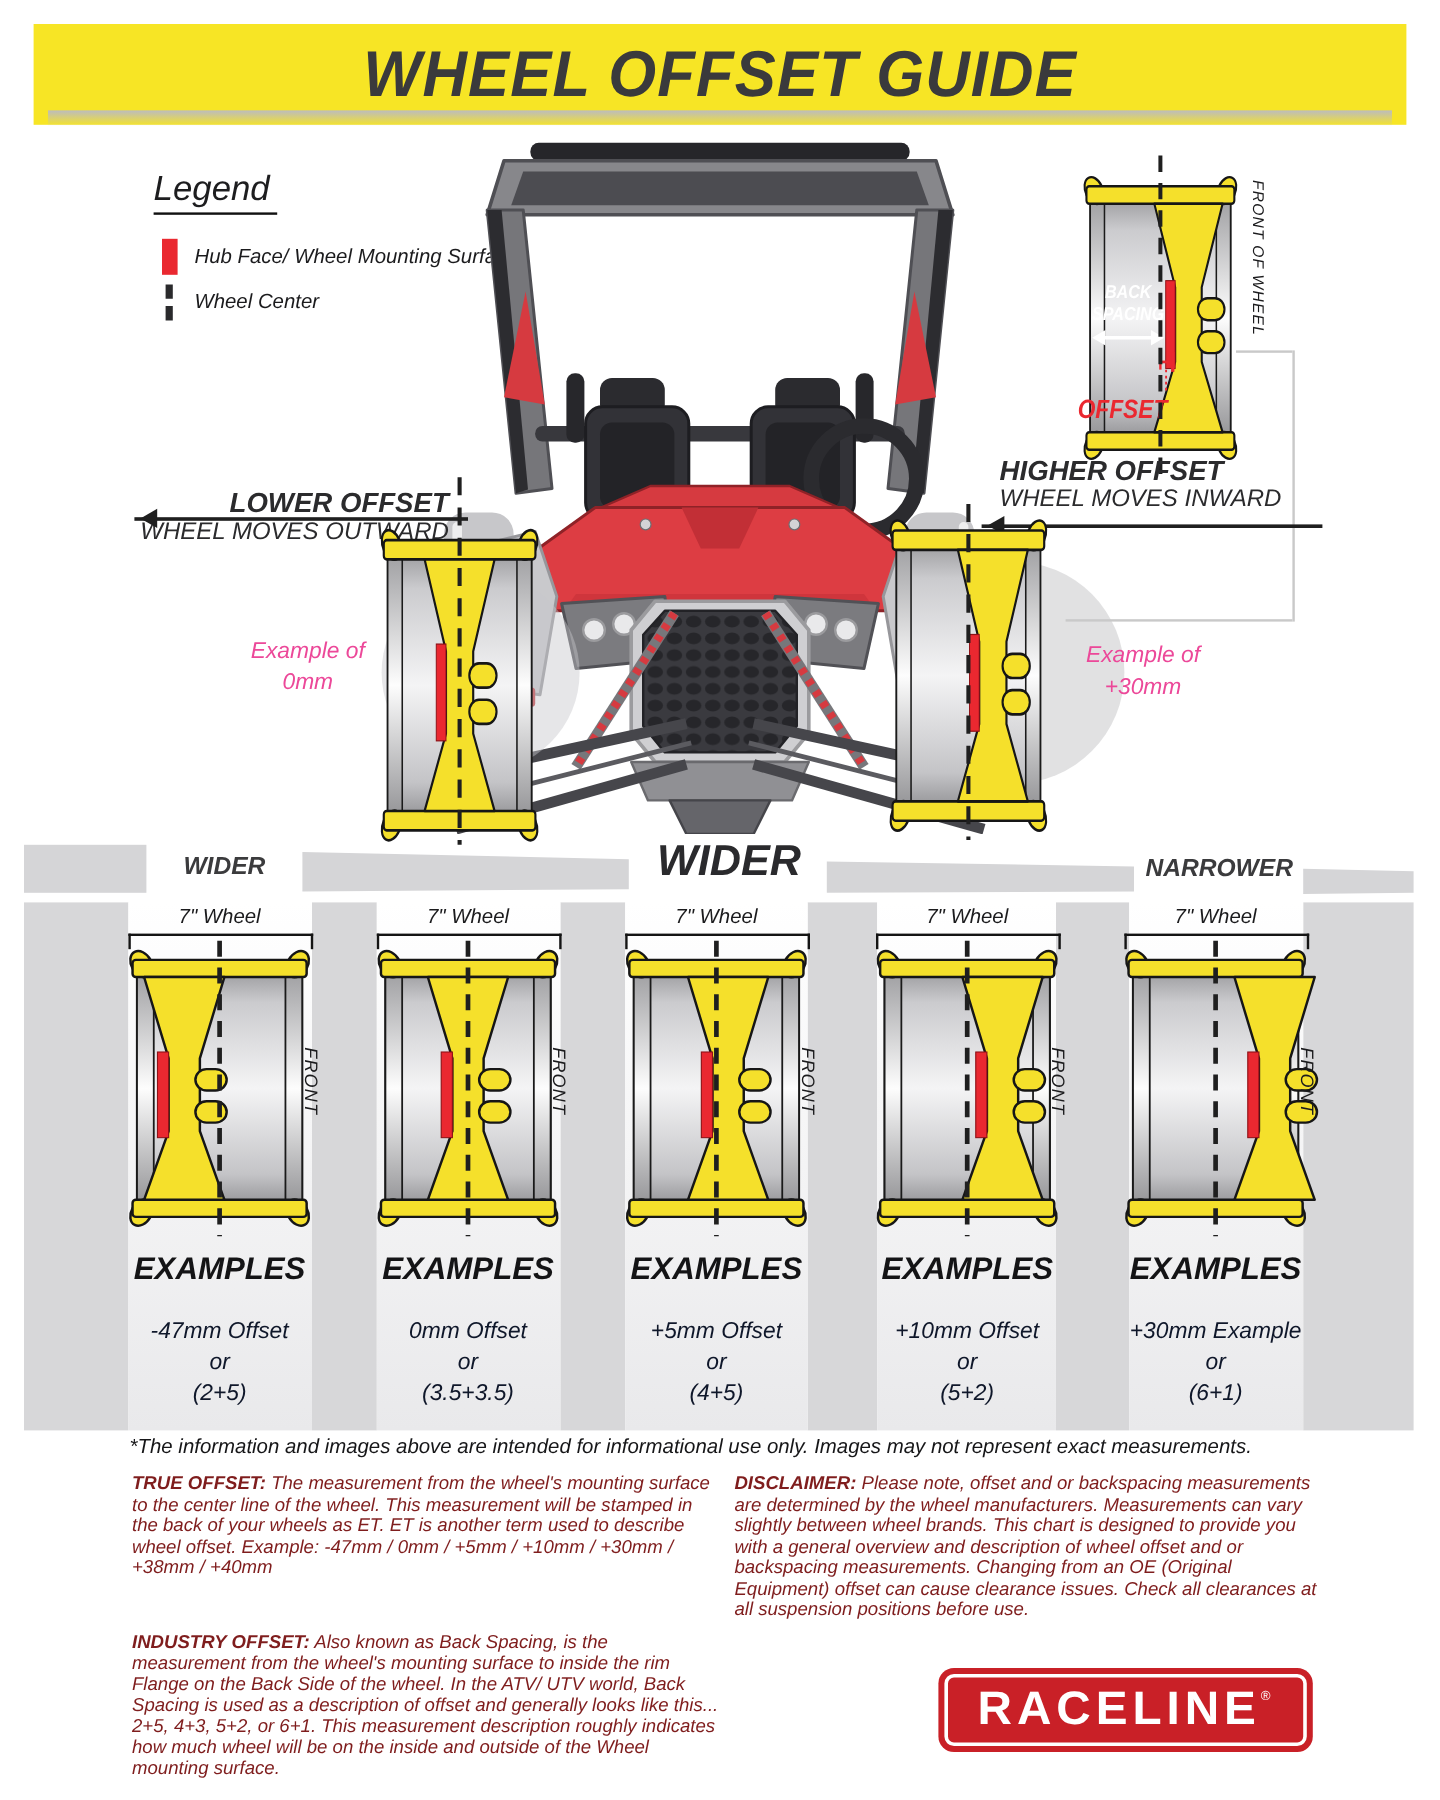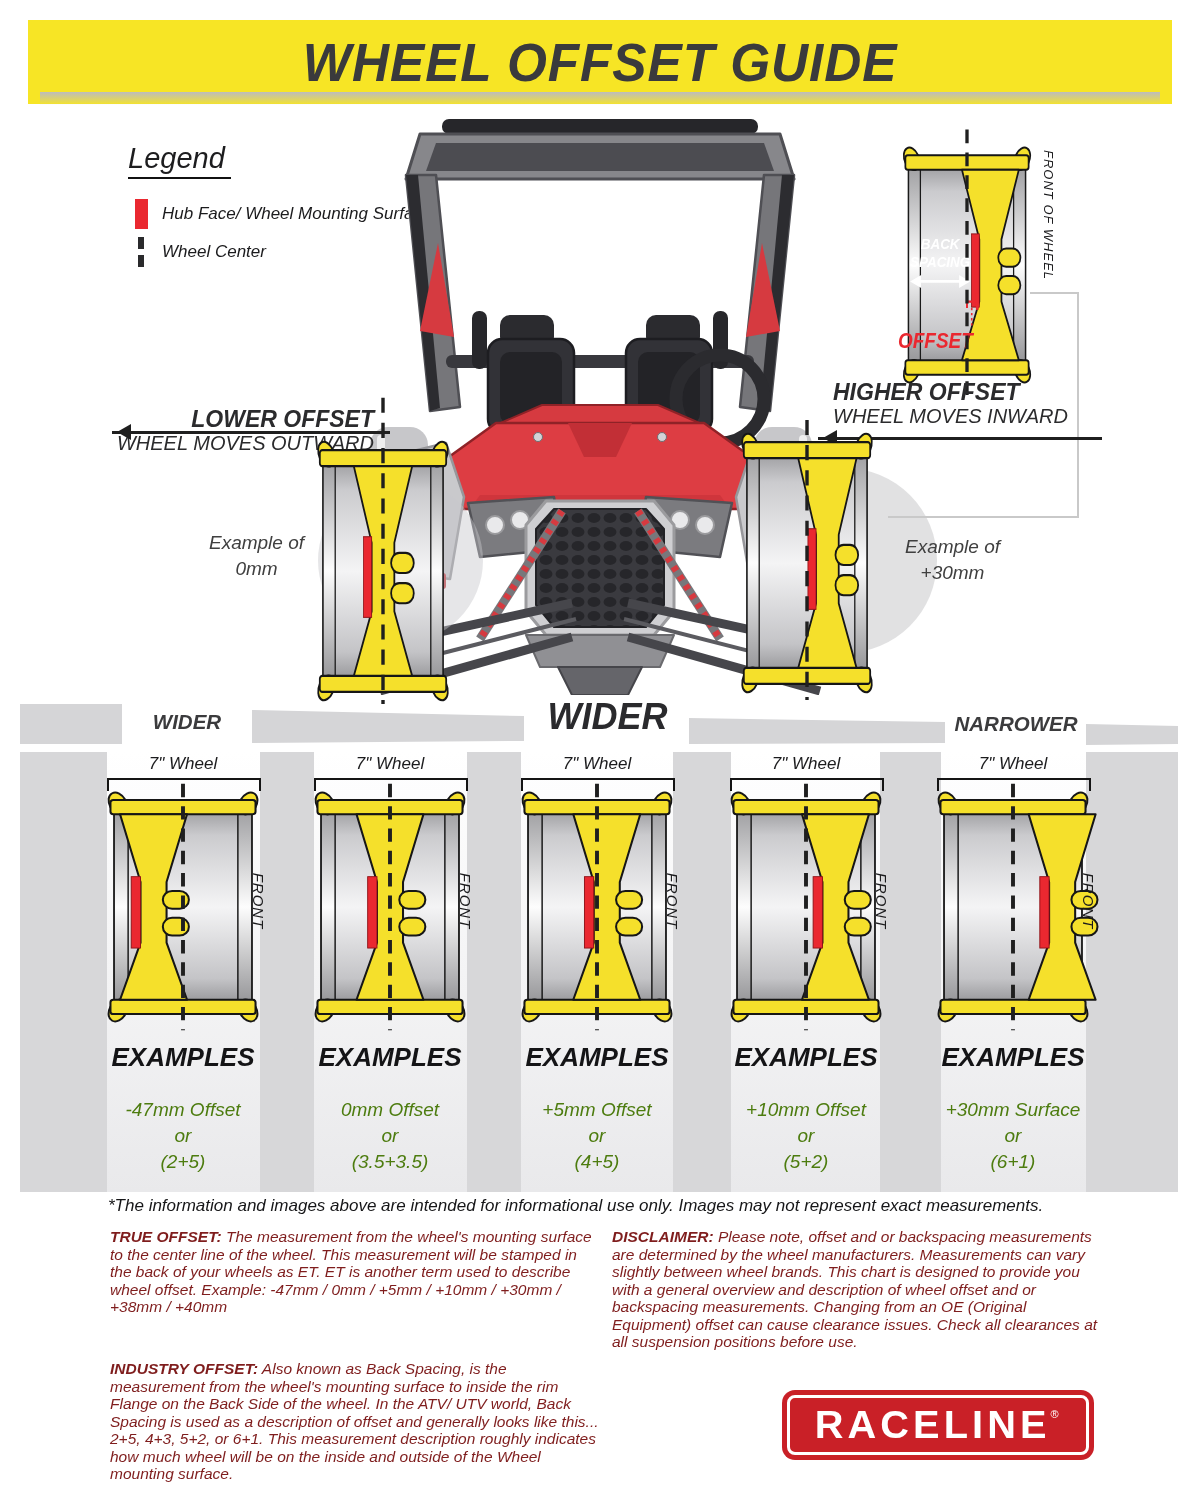--- a/index.html
+++ b/index.html
@@ -22,41 +22,41 @@
   .sw-red{width:13px;height:30px;background:var(--hub-red);}
   .sw-dash{width:0;height:30px;border-left:6px dashed #2a2a2c;}
   .legend-row span{font-size:17px;font-style:italic;margin-left:8px;color:#1b1b1d;}
   
   .callout{line-height:24px;}
   .callout .t1{font-size:23px;font-weight:800;font-style:italic;color:#2b2b2d;}
   .callout .t2{font-size:20px;font-style:italic;color:#2b2b2d;}
   .h-arrow{height:0;border-top:3.5px solid #1f1f1f;position:absolute;}
   .h-arrow::before{content:'';position:absolute;left:-3px;top:-10px;
      border:8px solid transparent;border-right:14px solid #1f1f1f;}
-  .ex-label{font-size:19px;font-style:italic;text-align:center;line-height:26px;color:#404040;}
+  .ex-label{font-size:19px;font-style:italic;text-align:center;line-height:26px;color:#ec4899;}
   .grayball{border-radius:50%;}
   .conn{background:#c9c9c9;}
   .rot90{transform:rotate(90deg);transform-origin:left top;white-space:nowrap;
          font-size:13px;font-style:italic;letter-spacing:1px;color:#1b1b1d;}
   
   .stance-label{font-weight:800;font-style:italic;color:#3b3b3d;text-align:center;}
   .strip{background:#d7d7d9;top:752px;height:440px;}
   .panel{top:752px;height:440px;background:linear-gradient(#ffffff,#e9e9eb);}
   
   .col{top:754px;width:190px;height:300px;}
   .col .wlabel{position:absolute;top:0;left:0;width:100%;text-align:center;
        font-size:17px;font-style:italic;color:#1b1b1d;}
   .col .bracket{position:absolute;top:24px;left:19px;width:150px;height:11px;
        border-top:2.5px solid #141414;border-left:2.5px solid #141414;border-right:2.5px solid #141414;}
   .col .wheelbox{position:absolute;top:37px;left:2px;width:186px;height:232px;}
   .col .front{position:absolute;left:137px;top:140px;width:70px;height:14px;text-align:center;
        transform:rotate(90deg);font-size:15px;font-style:italic;letter-spacing:1px;color:#1b1b1d;}
   .exblock{top:1042px;width:160px;text-align:center;}
   .exblock h3{margin:0;font-size:26px;font-weight:800;font-style:italic;color:#141416;}
-  .exblock .lines{margin-top:24px;font-size:19px;font-style:italic;line-height:26px;color:#4d7c0f;}
+  .exblock .lines{margin-top:24px;font-size:19px;font-style:italic;line-height:26px;color:#0f172a;}
   
   .footnote{font-size:17px;font-style:italic;color:#161618;}
   .para{font-size:15.5px;line-height:17.5px;font-style:italic;color:#7f1d1d;}
   .para b{font-weight:800;}
   .logo{left:782px;top:1390px;width:312px;height:70px;background:var(--logo-red);
         border-radius:13px;padding:4px;box-sizing:border-box;}
   .logo-inner{position:absolute;left:5px;top:5px;right:5px;bottom:5px;border:3.5px solid #fff;
         border-radius:8px;display:flex;align-items:center;justify-content:center;}
   .logo-inner span{color:#fff;font-size:39px;font-weight:bold;letter-spacing:4px;transform:scaleX(1.02);}
   .logo-inner sup{color:#fff;font-size:11px;margin-left:2px;align-self:flex-start;margin-top:10px;}
@@ -532,21 +532,21 @@
     <h3>EXAMPLES</h3>
     <div class="lines">
         <div>+10mm Offset</div>
         <div>or</div>
         <div>(5+2)</div>
       </div>
   </div>
   <div class="abs exblock" style="left:933px;">
     <h3>EXAMPLES</h3>
     <div class="lines">
-        <div>+30mm Surface</div>
+        <div>+30mm Example</div>
         <div>or</div>
         <div>(6+1)</div>
       </div>
   </div>
 
   <div class="abs footnote" style="left:108px;top:1196px;width:1040px;">*The information and images above are intended for informational use only. Images may not represent exact measurements.</div>
 
   <div class="abs para" style="left:110px;top:1228px;width:492px;">
     <b>TRUE OFFSET:</b>
     <span>The measurement from the wheel's mounting surface to the center line of the wheel. This measurement will be stamped in the back of your wheels as ET. ET is another term used to describe wheel offset. Example: -47mm / 0mm / +5mm / +10mm / +30mm / +38mm / +40mm</span>

